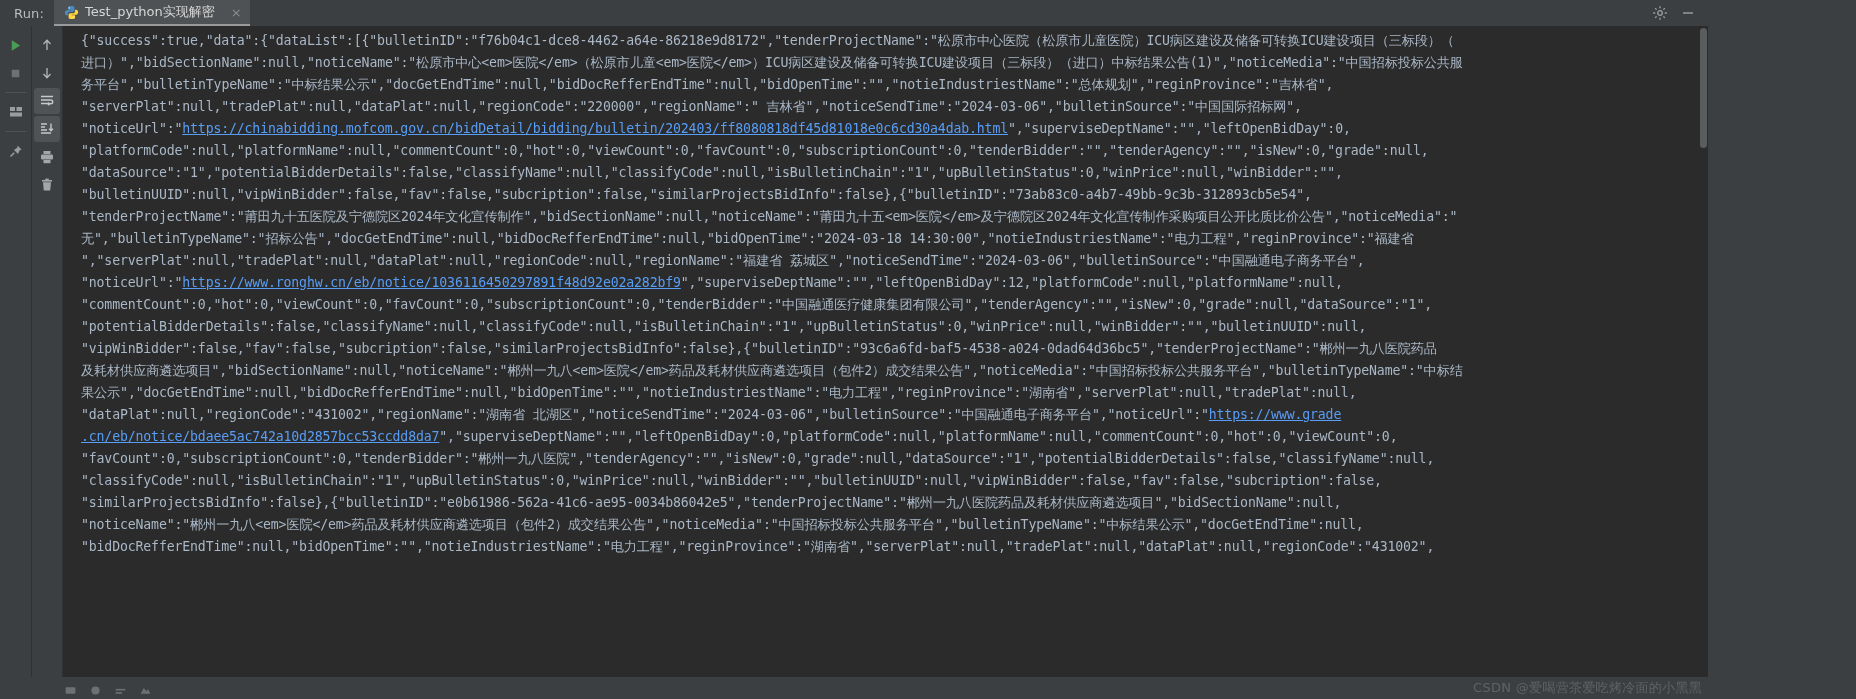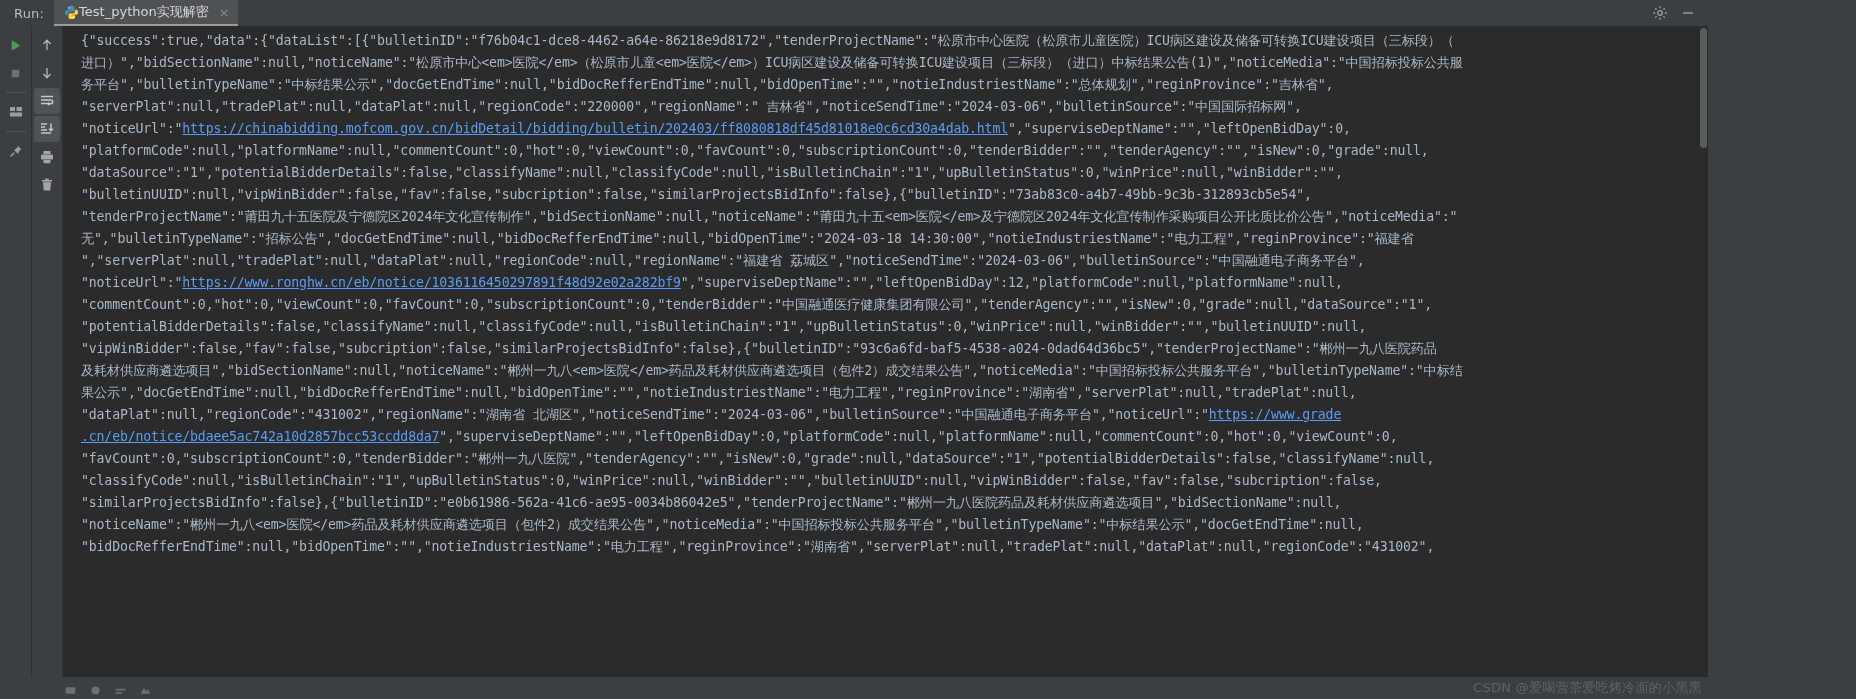--- a/index.html
+++ b/index.html
@@ -31,20 +31,21 @@
   .run-label {
     color: #bbbbbb;
     font-family: "DejaVu Sans", sans-serif;
     font-size: 13px;
     padding: 0 10px 0 14px;
     display: flex; align-items: center;
     letter-spacing: .2px;
   }
   .tab {
     display: flex; align-items: center;
+    gap: 6px;
     padding: 0 8px 0 10px;
     background: #4e5254;
     border-bottom: 2px solid #9a9a9a;
     position: relative;
     min-width: 180px;
   }
   .tab-title {
     color: #d6d6d6;
     font-family: "DejaVu Sans", sans-serif;
     font-size: 13px;

